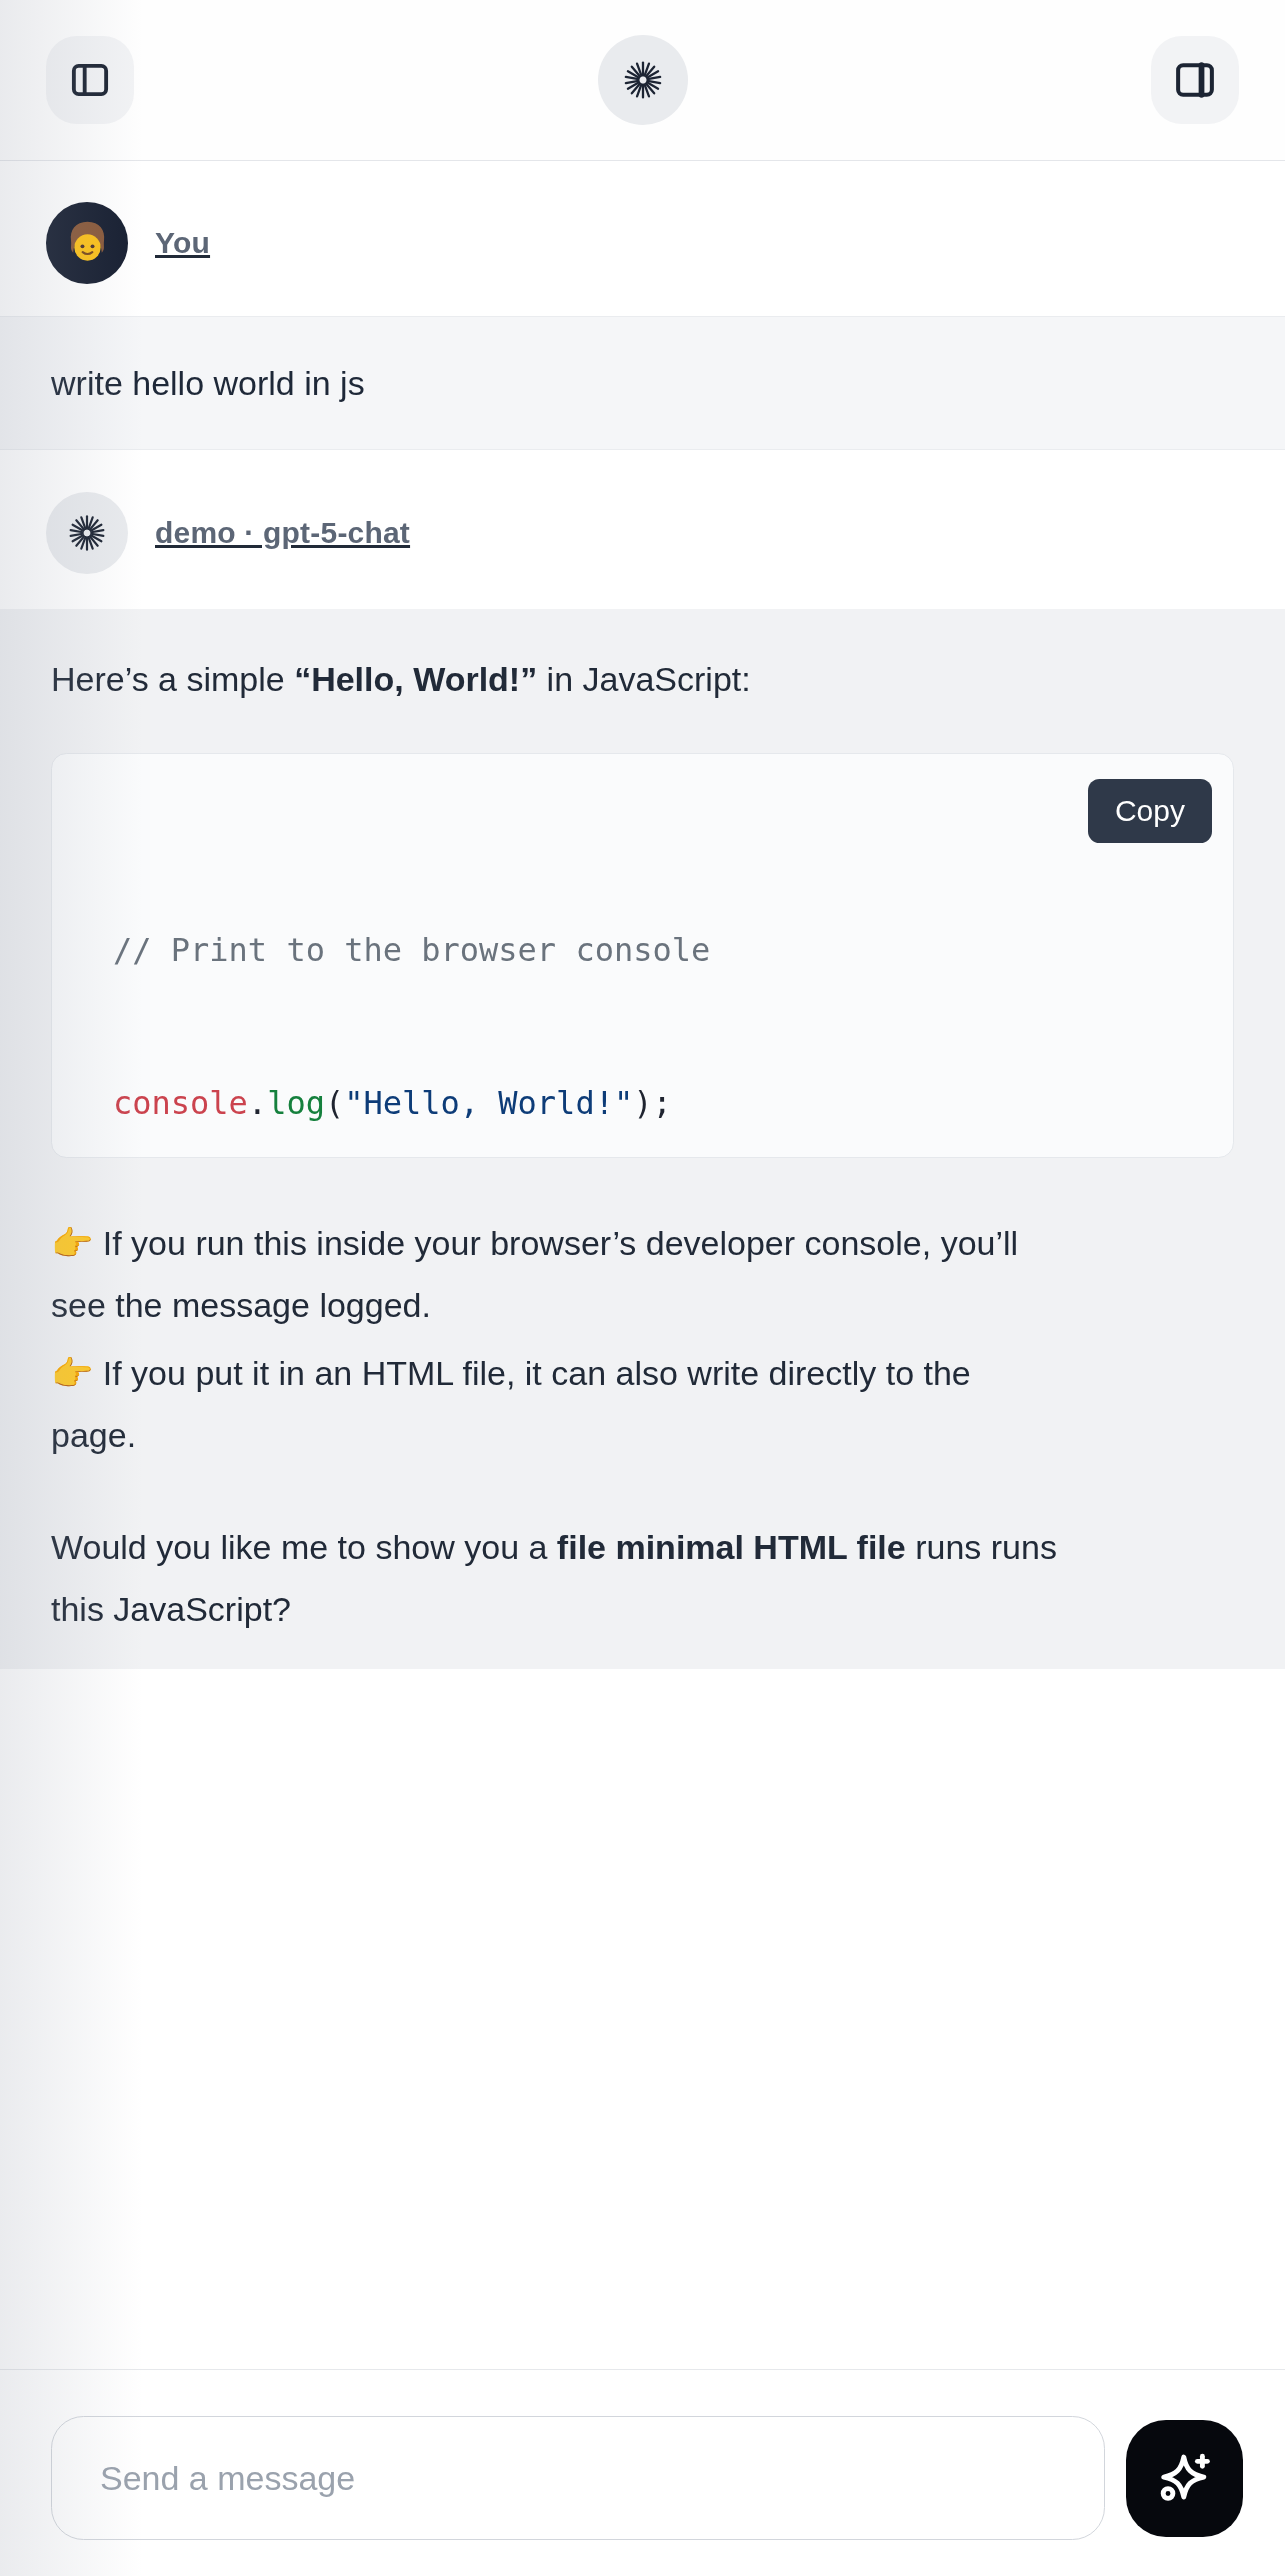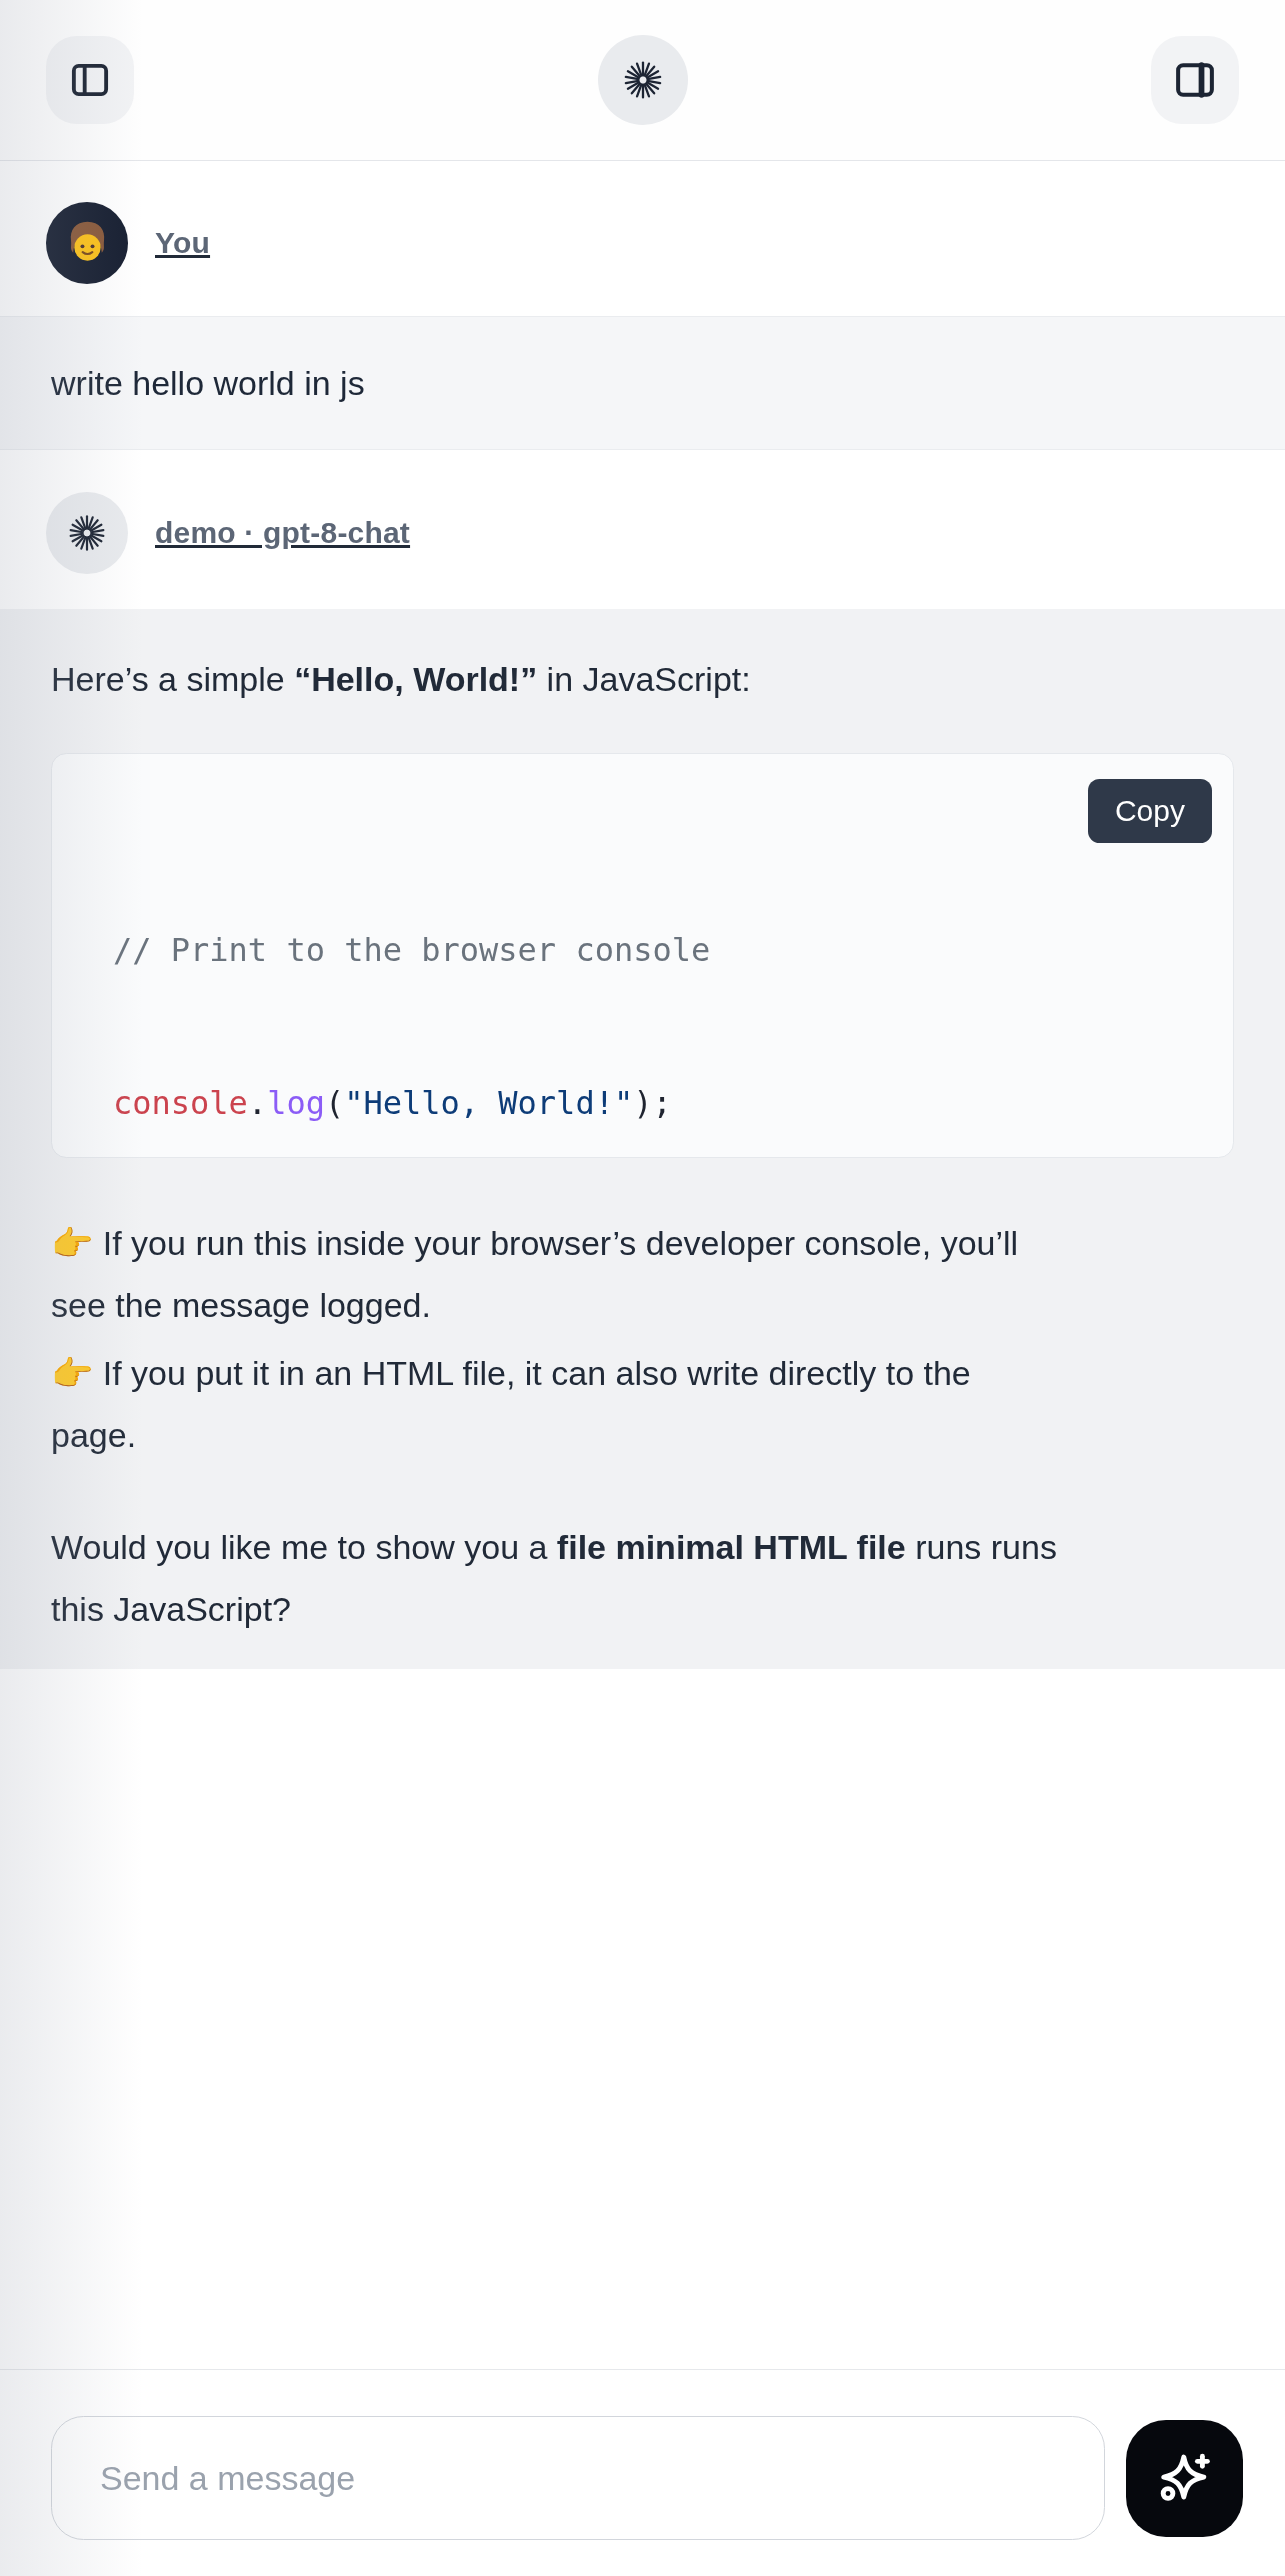--- a/index.html
+++ b/index.html
@@ -101,21 +101,21 @@
     text-align: right;
   }
   .code-pre {
     font-family: "DejaVu Sans Mono", monospace;
     font-size: 32px; line-height: 51px;
     white-space: pre; color: #1f2430;
   }
   .code-line { height: 51px; white-space: pre; }
   .tok-comment { color: #6a737d; }
   .tok-keyword { color: #cb434e; }
-  .tok-function { color: #8b5cf6; }
+  .tok-function { color: #15803d; }
   .tok-string  { color: #0d3c78; }
   .tok-plain   { color: #1f2430; }
 
   .p-follow { margin-top: 5.7px; }
   .p-question { margin-top: 50px; }
 
   
   .spacer { flex: 1 1 auto; background: #ffffff; }
   .composer {
     height: 207px; flex: none;
@@ -231,21 +231,21 @@
           <line x1="24" y1="5" x2="24" y2="19" transform="rotate(240 24 24)"></line>
           <line x1="24" y1="5" x2="24" y2="19" transform="rotate(260 24 24)"></line>
           <line x1="24" y1="5" x2="24" y2="19" transform="rotate(280 24 24)"></line>
           <line x1="24" y1="5" x2="24" y2="19" transform="rotate(300 24 24)"></line>
           <line x1="24" y1="5" x2="24" y2="19" transform="rotate(320 24 24)"></line>
           <line x1="24" y1="5" x2="24" y2="19" transform="rotate(340 24 24)"></line>
         </g>
       </svg>
     </span>
   </div>
-  <span class="sender-name">demo · gpt-8-chat</span>
+  <span class="sender-name">demo · gpt-5-chat</span>
 </div>
 
 <div class="assistant-band">
 
   <div class="md-line">
     <span>Here’s a simple </span><span class="bold">“Hello, World!”</span><span> in JavaScript:</span>
   </div>
 
   <div class="code-card">
     <button class="copy-btn">Copy</button>

